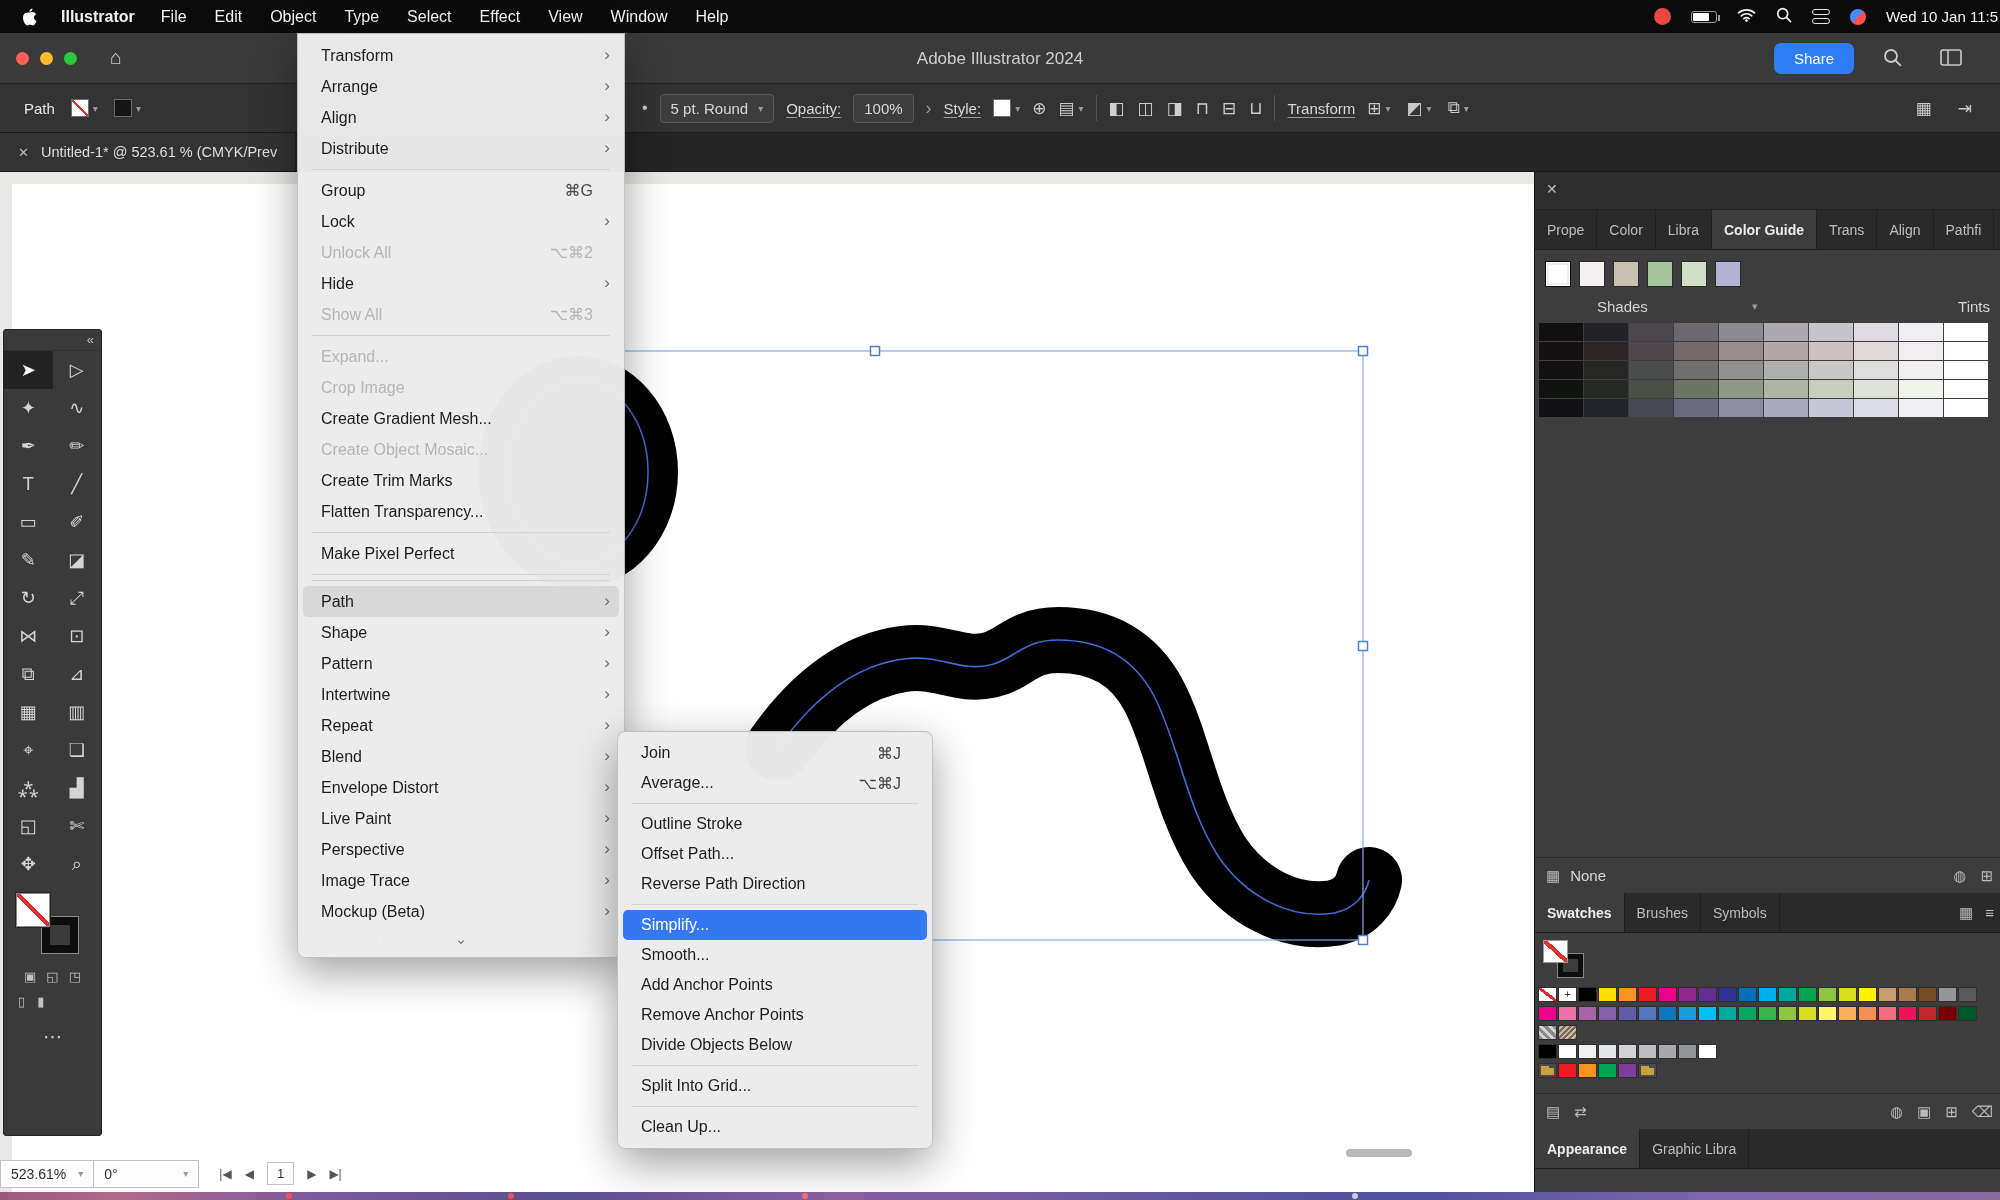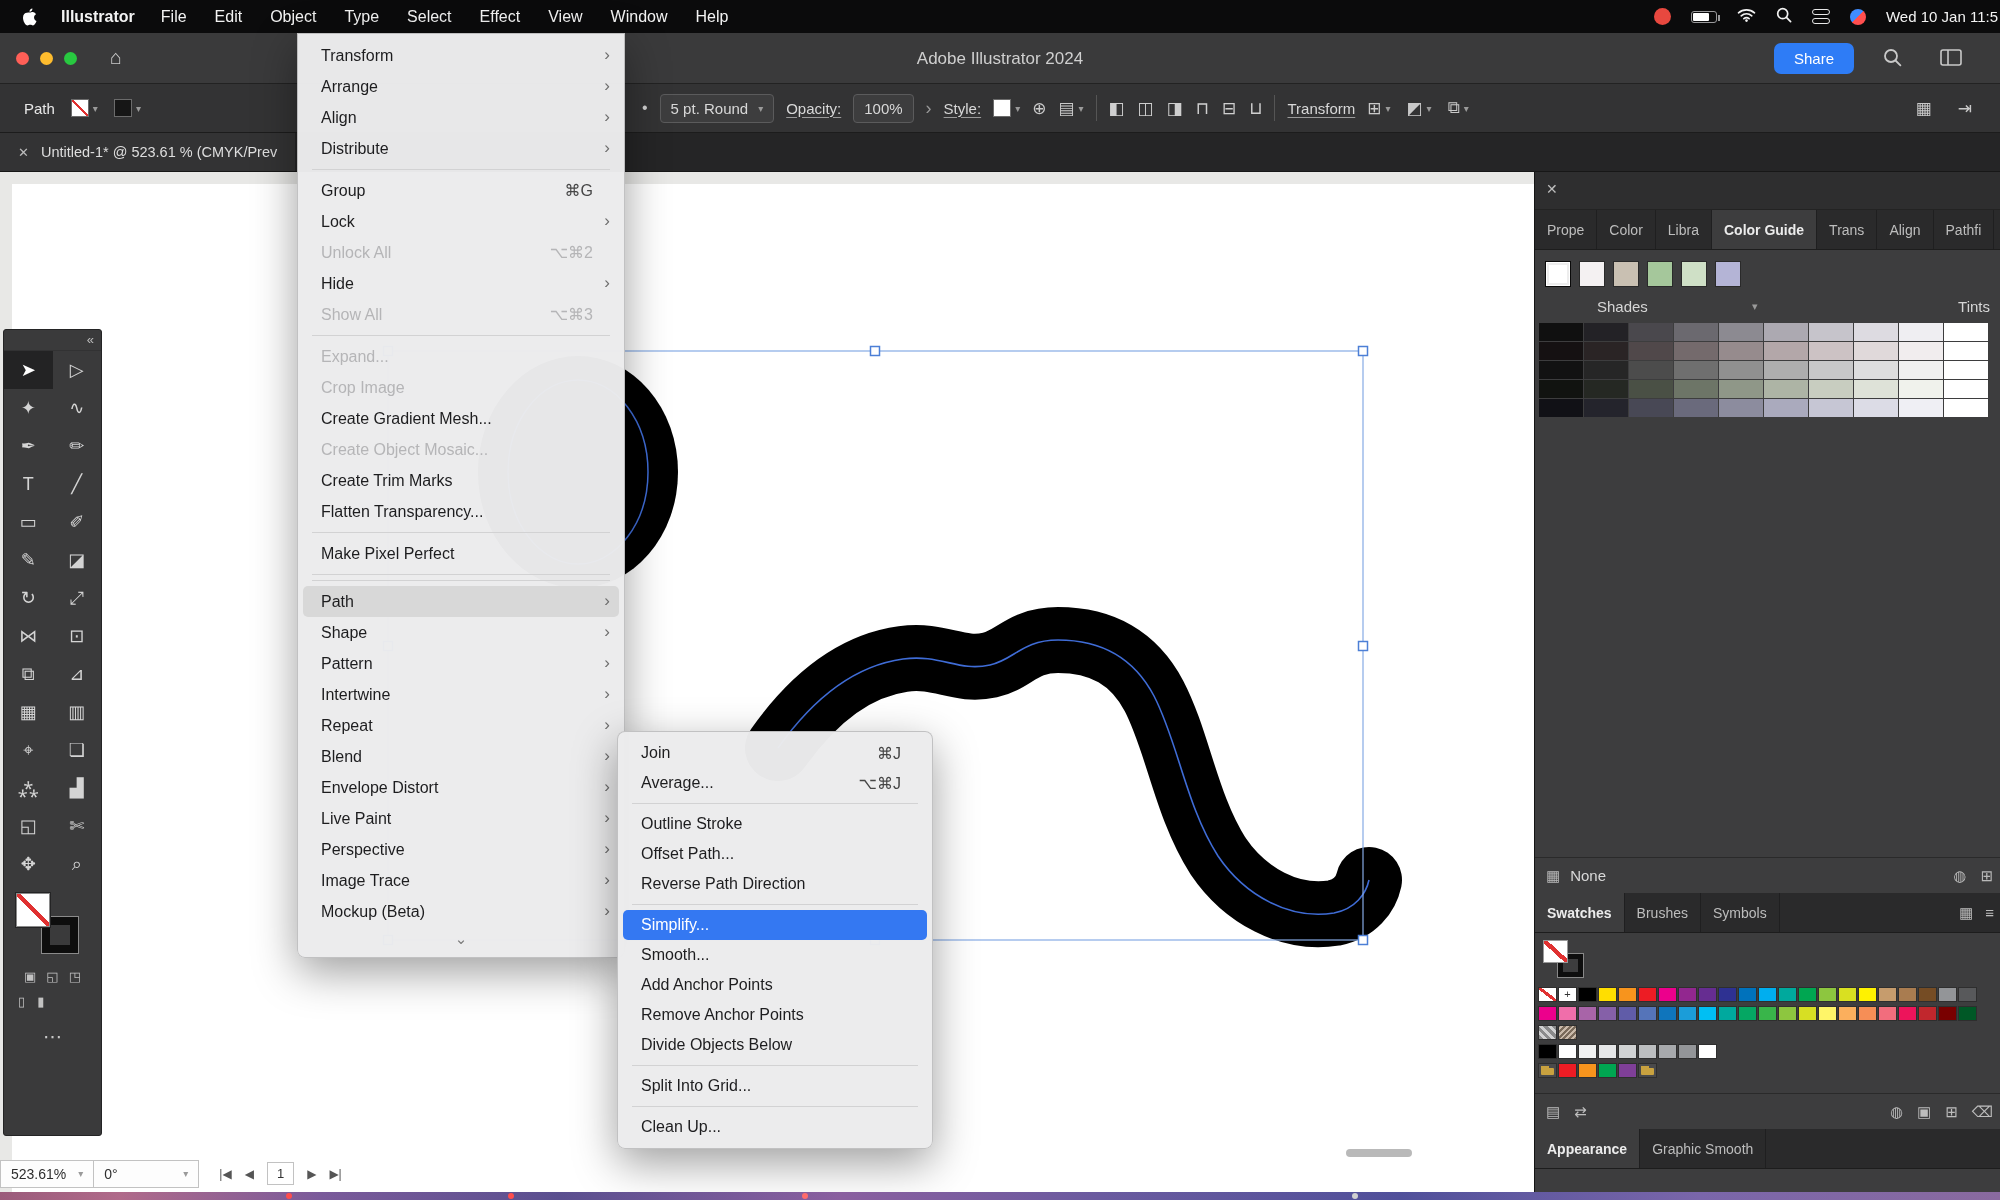--- a/index.html
+++ b/index.html
@@ -505,21 +505,21 @@
           <span>▣</span>
           <span>⊞</span>
           <span>⌫</span>
         </span>
     </div>
     <div class="rp-tabs">
         <div class="rp-tab active">
         <span>Appearance</span>
       </div>
         <div class="rp-tab">
-        <span>Graphic Smooth</span>
+        <span>Graphic Libra</span>
       </div>
       </div>
     <div class="rp-tail"></div>
   </div>
 
   <div class="menubar">
     <span class="apple">
       <svg width="15" height="18" viewBox="0 0 15 18">
           <path fill="#ffffff" d="M7.8 4.6c.8 0 1.9-.6 2.9-.6 1.4 0 2.9 1 3.3 2.3-2.9 1.6-2.4 5.6.5 6.7-.6 1.7-1.9 4.4-3.6 4.4-.9 0-1.4-.6-2.6-.6s-1.8.6-2.7.6C3.3 17.4 1 13 1 9.7 1 6.5 3 4.8 4.9 4.8c1 0 2-.2 2.9-.2zM10.4.5c.2 1.6-1.2 3.4-2.9 3.3C7.3 2.2 8.9.6 10.4.5z"></path>
         </svg>

